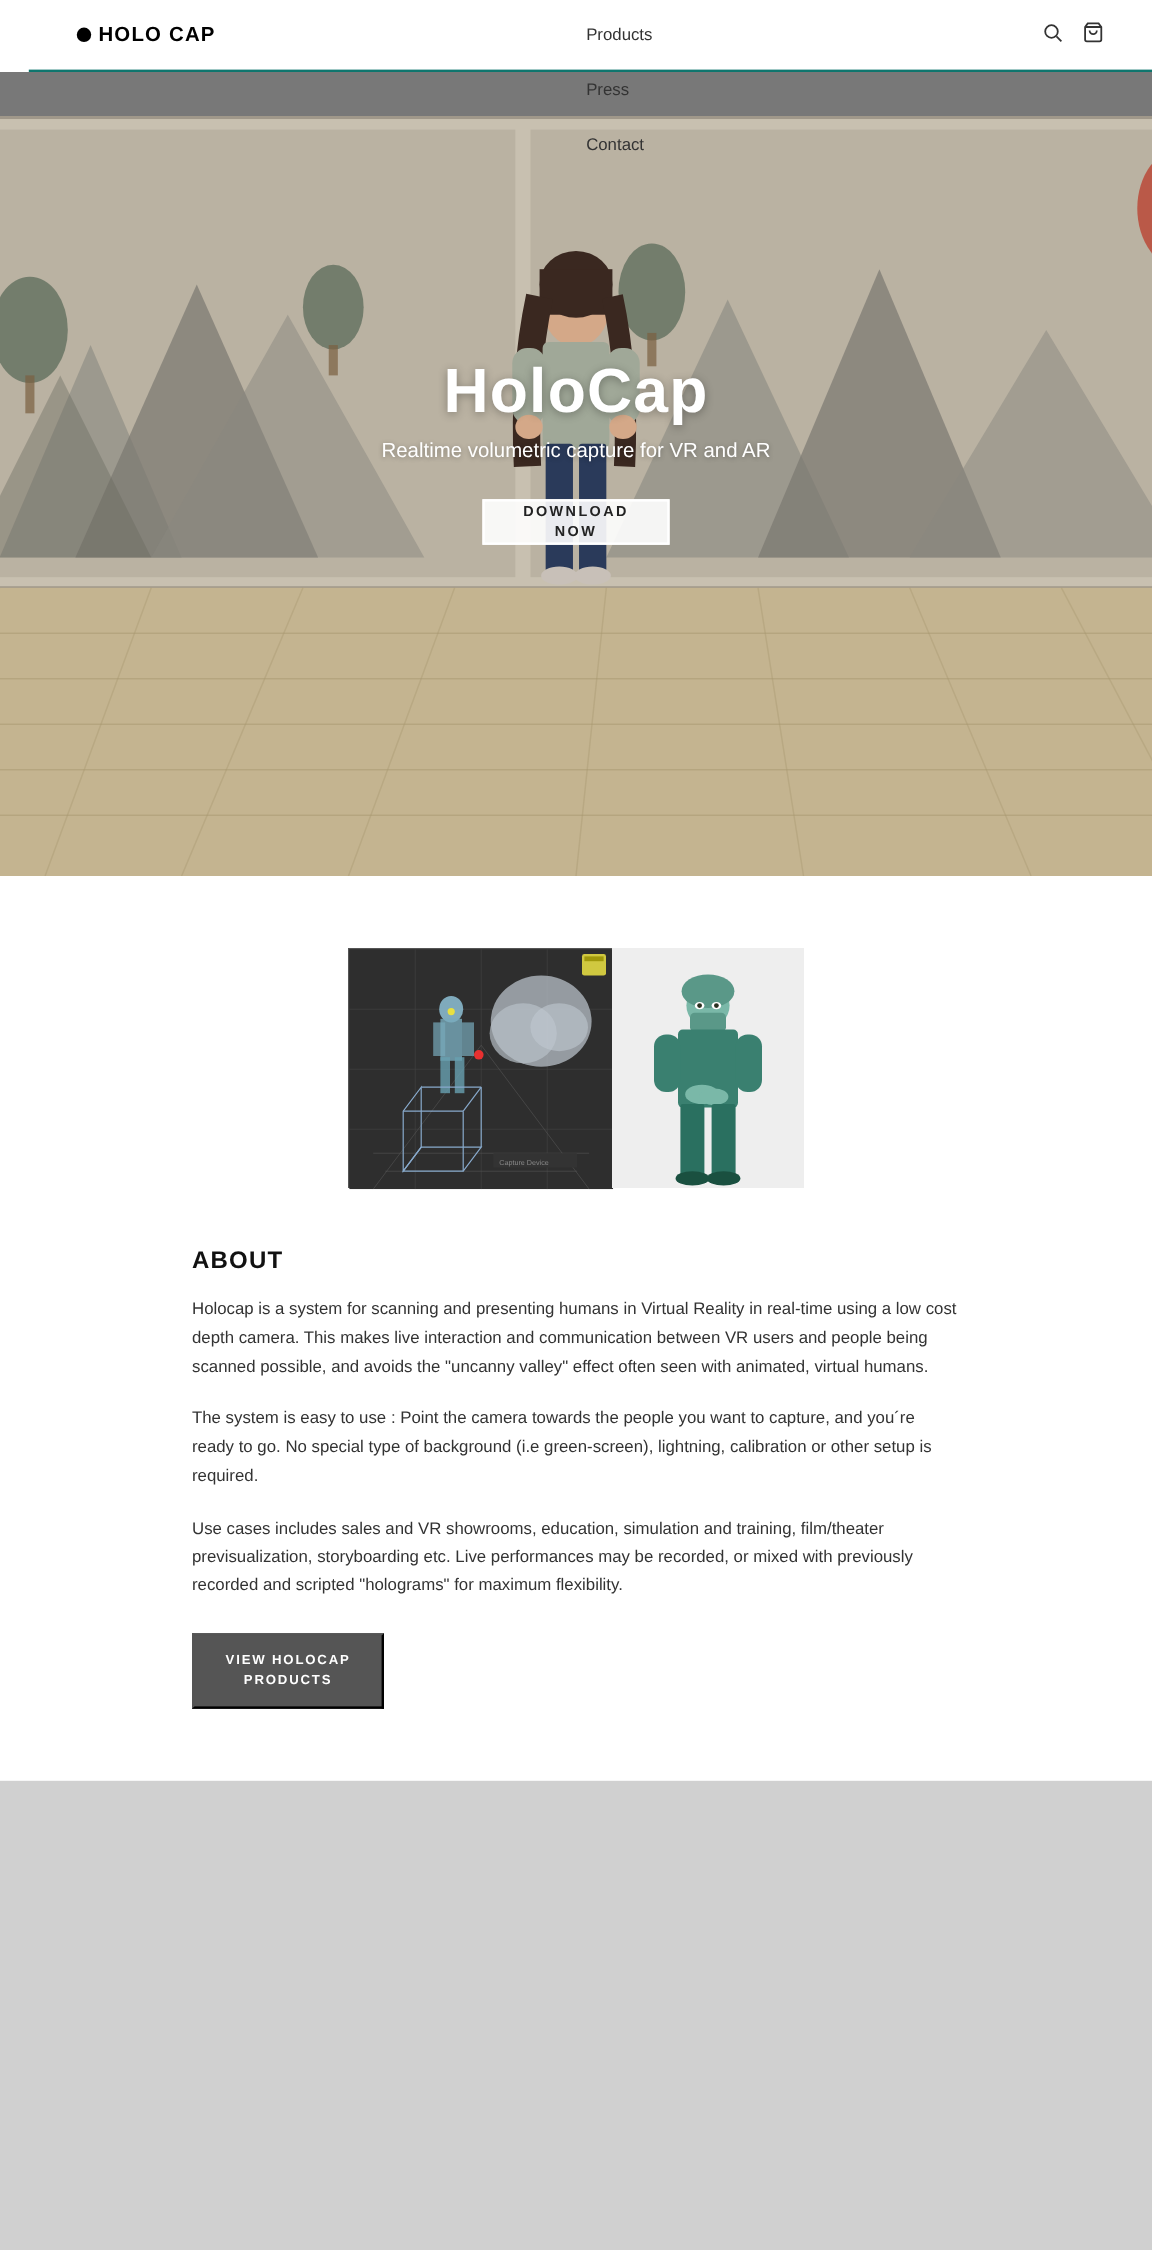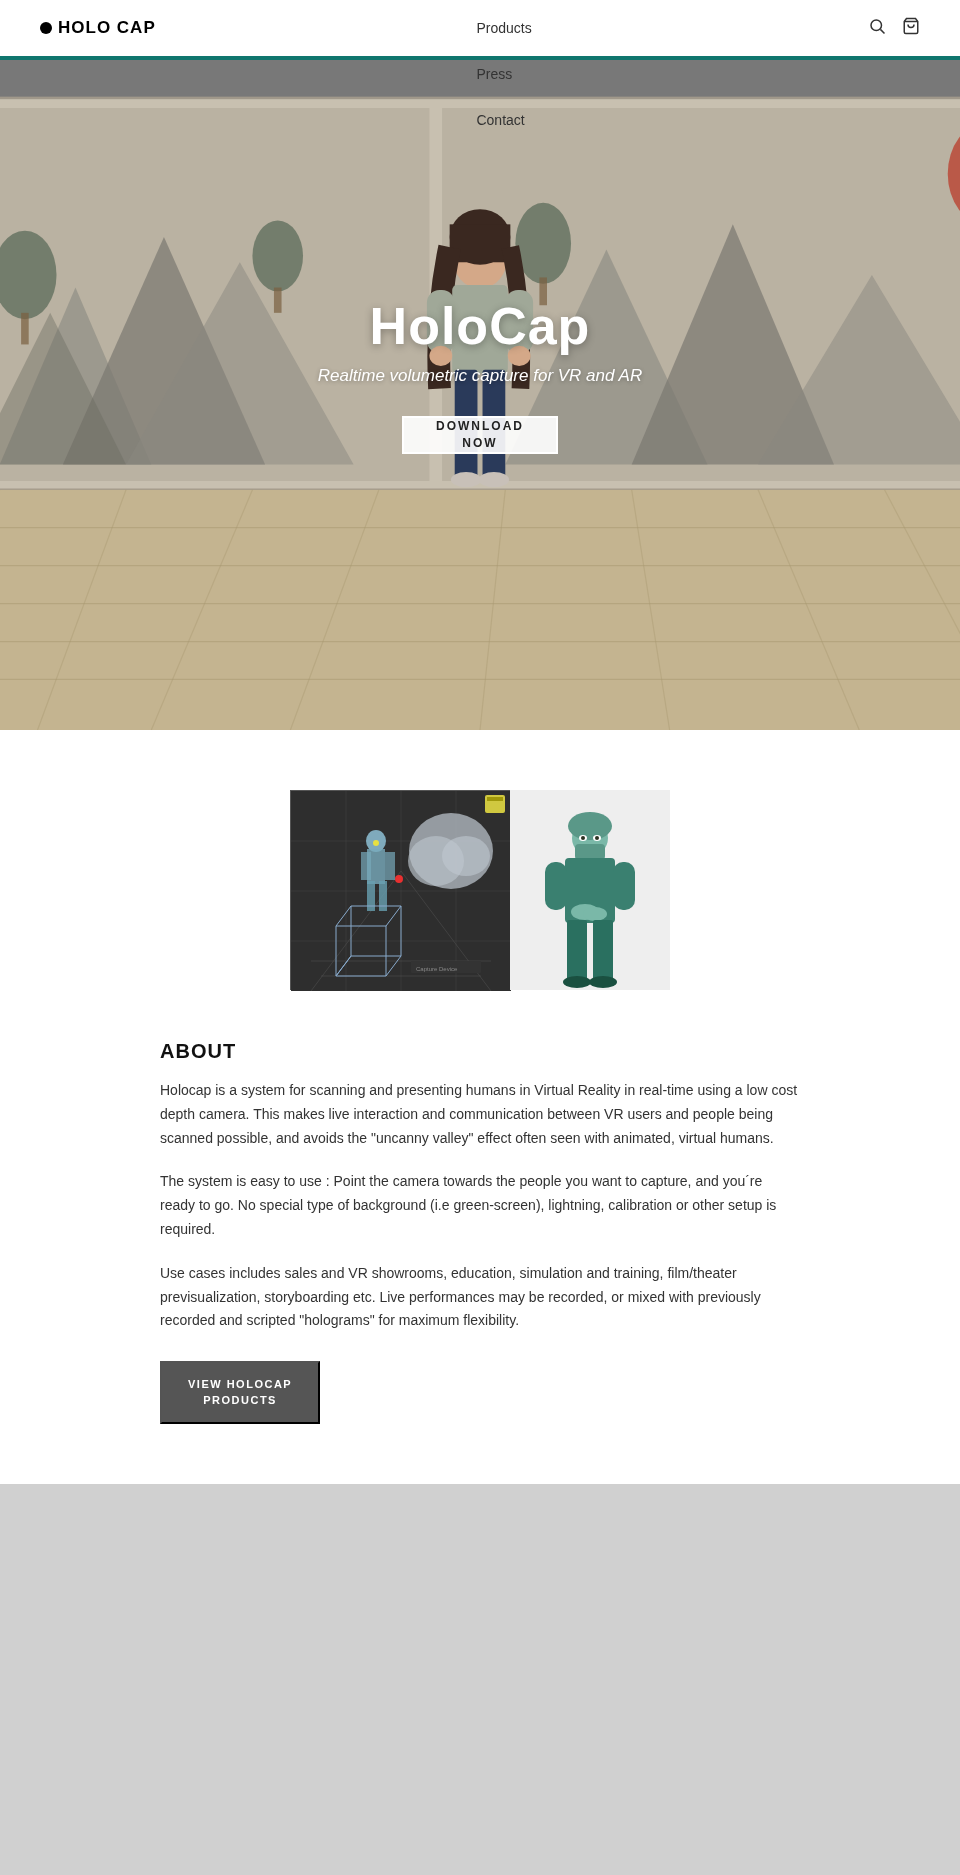--- a/index.html
+++ b/index.html
@@ -5,24 +5,25 @@
     * { margin: 0; padding: 0; box-sizing: border-box; }
     body { font-family: Arial, Helvetica, sans-serif; background: #fff; width: 960px; }
 
     
     nav {
       display: flex;
       align-items: center;
       justify-content: space-between;
       padding: 0 40px;
       height: 60px;
-      border-bottom: 4px solid #0f766e;
+      border-bottom: 2px solid #0f766e;
       background: #fff;
       position: relative;
       z-index: 10;
+      margin-left: 24px;
     }
     .nav-logo {
       display: flex;
       align-items: center;
       gap: 6px;
       font-weight: 700;
       font-size: 17px;
       letter-spacing: 1px;
     }
     .nav-logo-dot {
@@ -80,21 +81,20 @@
       margin-bottom: 10px;
       text-shadow: 0 2px 8px rgba(0,0,0,0.3);
     }
     .hero-subtitle {
       font-size: 17px;
       color: #fff;
       text-align: center;
       margin-bottom: 30px;
       font-weight: 400;
       text-shadow: 0 1px 4px rgba(0,0,0,0.3);
-      font-style: italic;
     }
     .hero-btn {
       display: inline-block;
       border: 2px solid #fff;
       background: rgba(255,255,255,0.9);
       color: #222;
       padding: 0 32px;
       font-size: 12px;
       font-weight: 700;
       letter-spacing: 2px;

